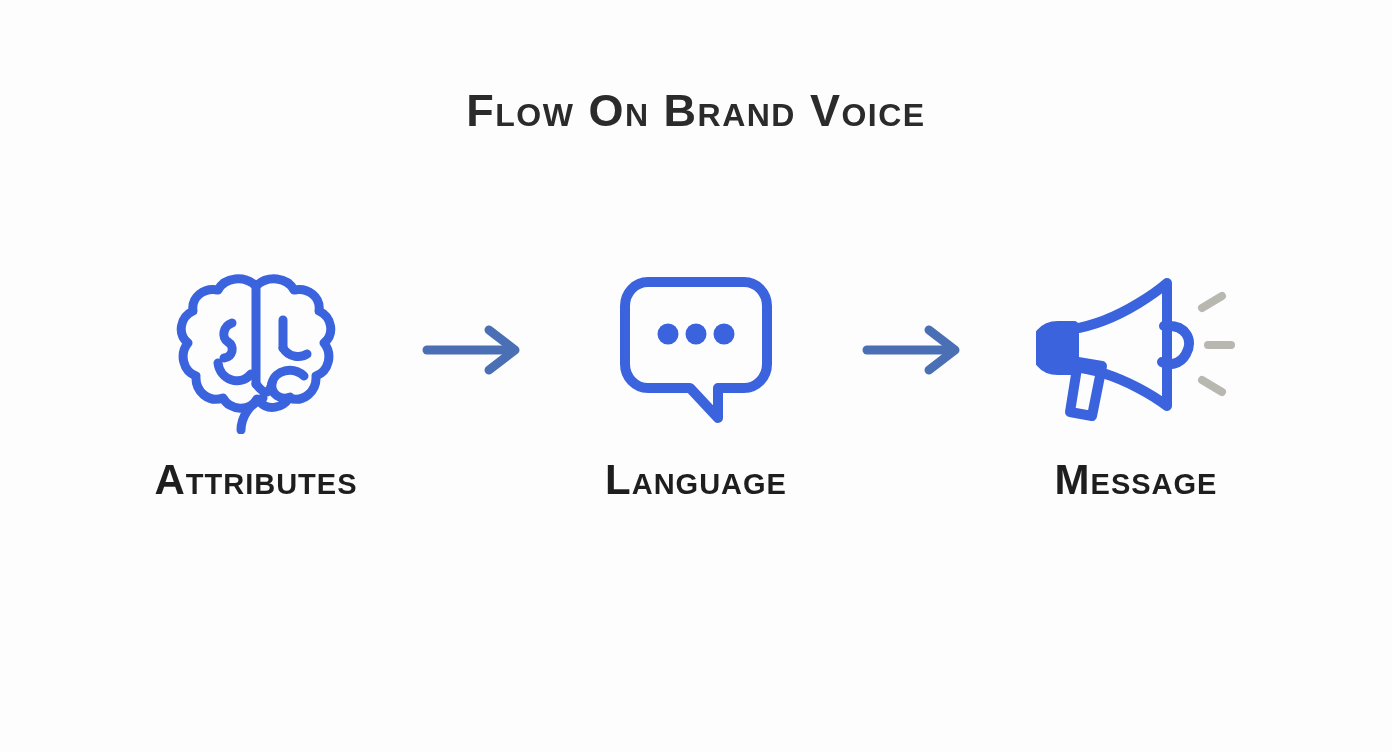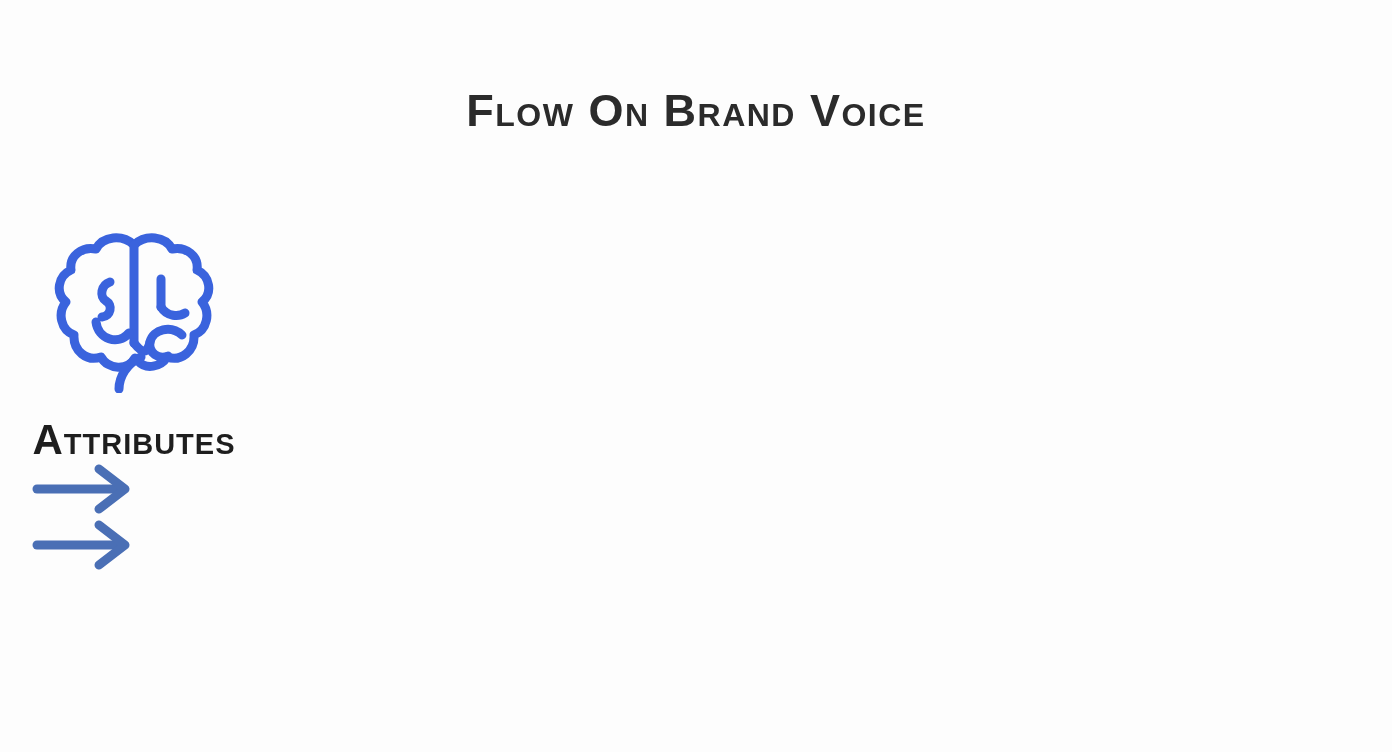--- a/index.html
+++ b/index.html
@@ -40,21 +40,21 @@
   }
 
   
   .flow {
     position: absolute;
     top: 262px;
     left: 0;
     width: 1392px;
     height: 270px;
     display: flex;
-    flex-direction: column;
+    flex-direction: row;
     align-items: flex-start;
     justify-content: center;
   }
 
   .step {
     width: 268px;
     display: flex;
     flex-direction: column;
     align-items: center;
   }
@@ -145,25 +145,77 @@
 
     <div class="arrow-box">
       <svg width="110" height="56" viewBox="0 0 110 56">
         <g fill="none" stroke="#4a6fb5" stroke-width="9" stroke-linecap="round" stroke-linejoin="round">
           <path d="M6 28 L92 28"></path>
           <path d="M68 8 L94 28 L68 48"></path>
         </g>
       </svg>
     </div>
 
+    <div class="step">
+      <div class="icon-box">
+        <svg width="172" height="168" viewBox="0 0 172 168">
+          <path d="M38 16
+                   L134 16
+                   C 147 16, 157 27, 157 40
+                   L157 98
+                   C 157 111, 147 122, 134 122
+                   L108 122
+                   L108 152
+                   L80 122
+                   L38 122
+                   C 25 122, 15 111, 15 98
+                   L15 40
+                   C 15 27, 25 16, 38 16 Z" fill="none" stroke="#3a63dd" stroke-width="10" stroke-linecap="round" stroke-linejoin="round"></path>
+          <circle cx="58" cy="68" r="10.5" fill="#3a63dd"></circle>
+          <circle cx="86" cy="68" r="10.5" fill="#3a63dd"></circle>
+          <circle cx="114" cy="68" r="10.5" fill="#3a63dd"></circle>
+        </svg>
+      </div>
+      <div class="step-label">Language</div>
+    </div>
 
     <div class="arrow-box">
       <svg width="110" height="56" viewBox="0 0 110 56">
         <g fill="none" stroke="#4a6fb5" stroke-width="9" stroke-linecap="round" stroke-linejoin="round">
           <path d="M6 28 L92 28"></path>
           <path d="M68 8 L94 28 L68 48"></path>
         </g>
       </svg>
     </div>
 
+    <div class="step">
+      <div class="icon-box">
+        <svg width="200" height="168" viewBox="0 0 200 168">
+
+          <path d="M42 96 L34 146 L56 150 L66 100 Z" fill="none" stroke="#3a63dd" stroke-width="10" stroke-linejoin="round" stroke-linecap="round"></path>
+
+          <path d="M128 60
+                   C 150 58, 158 74, 150 88
+                   C 144 99, 132 100, 126 96" fill="none" stroke="#3a63dd" stroke-width="10" stroke-linecap="round" stroke-linejoin="round"></path>
+
+          <path d="M131 17
+                   C 131 17, 86 56, 36 63
+                   L36 101
+                   C 86 105, 131 140, 131 140 Z" fill="none" stroke="#3a63dd" stroke-width="10" stroke-linejoin="round" stroke-linecap="round"></path>
+
+          <path d="M38 60
+                   L38 104
+                   L22 104
+                   C 6 104, 0 92, 0 82
+                   C 0 72, 6 60, 22 60 Z" fill="#3a63dd" stroke="#3a63dd" stroke-width="10" stroke-linejoin="round"></path>
+
+          <g stroke="#b8b8b0" stroke-width="8" stroke-linecap="round">
+            <path d="M166 42 L186 30"></path>
+            <path d="M172 79 L195 79"></path>
+            <path d="M166 114 L186 126"></path>
+          </g>
+        </svg>
+      </div>
+      <div class="step-label">Message</div>
+    </div>
 
   </div>
 </div>
 
 </body></html>

